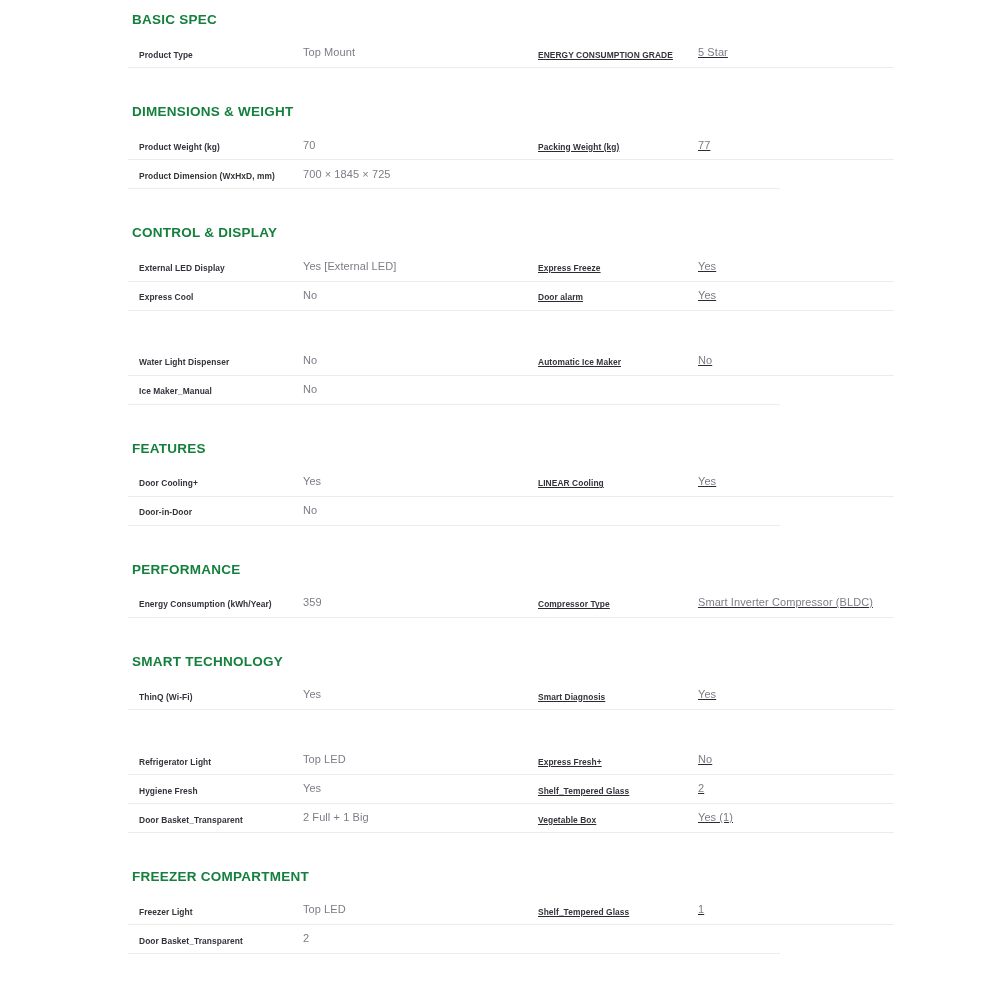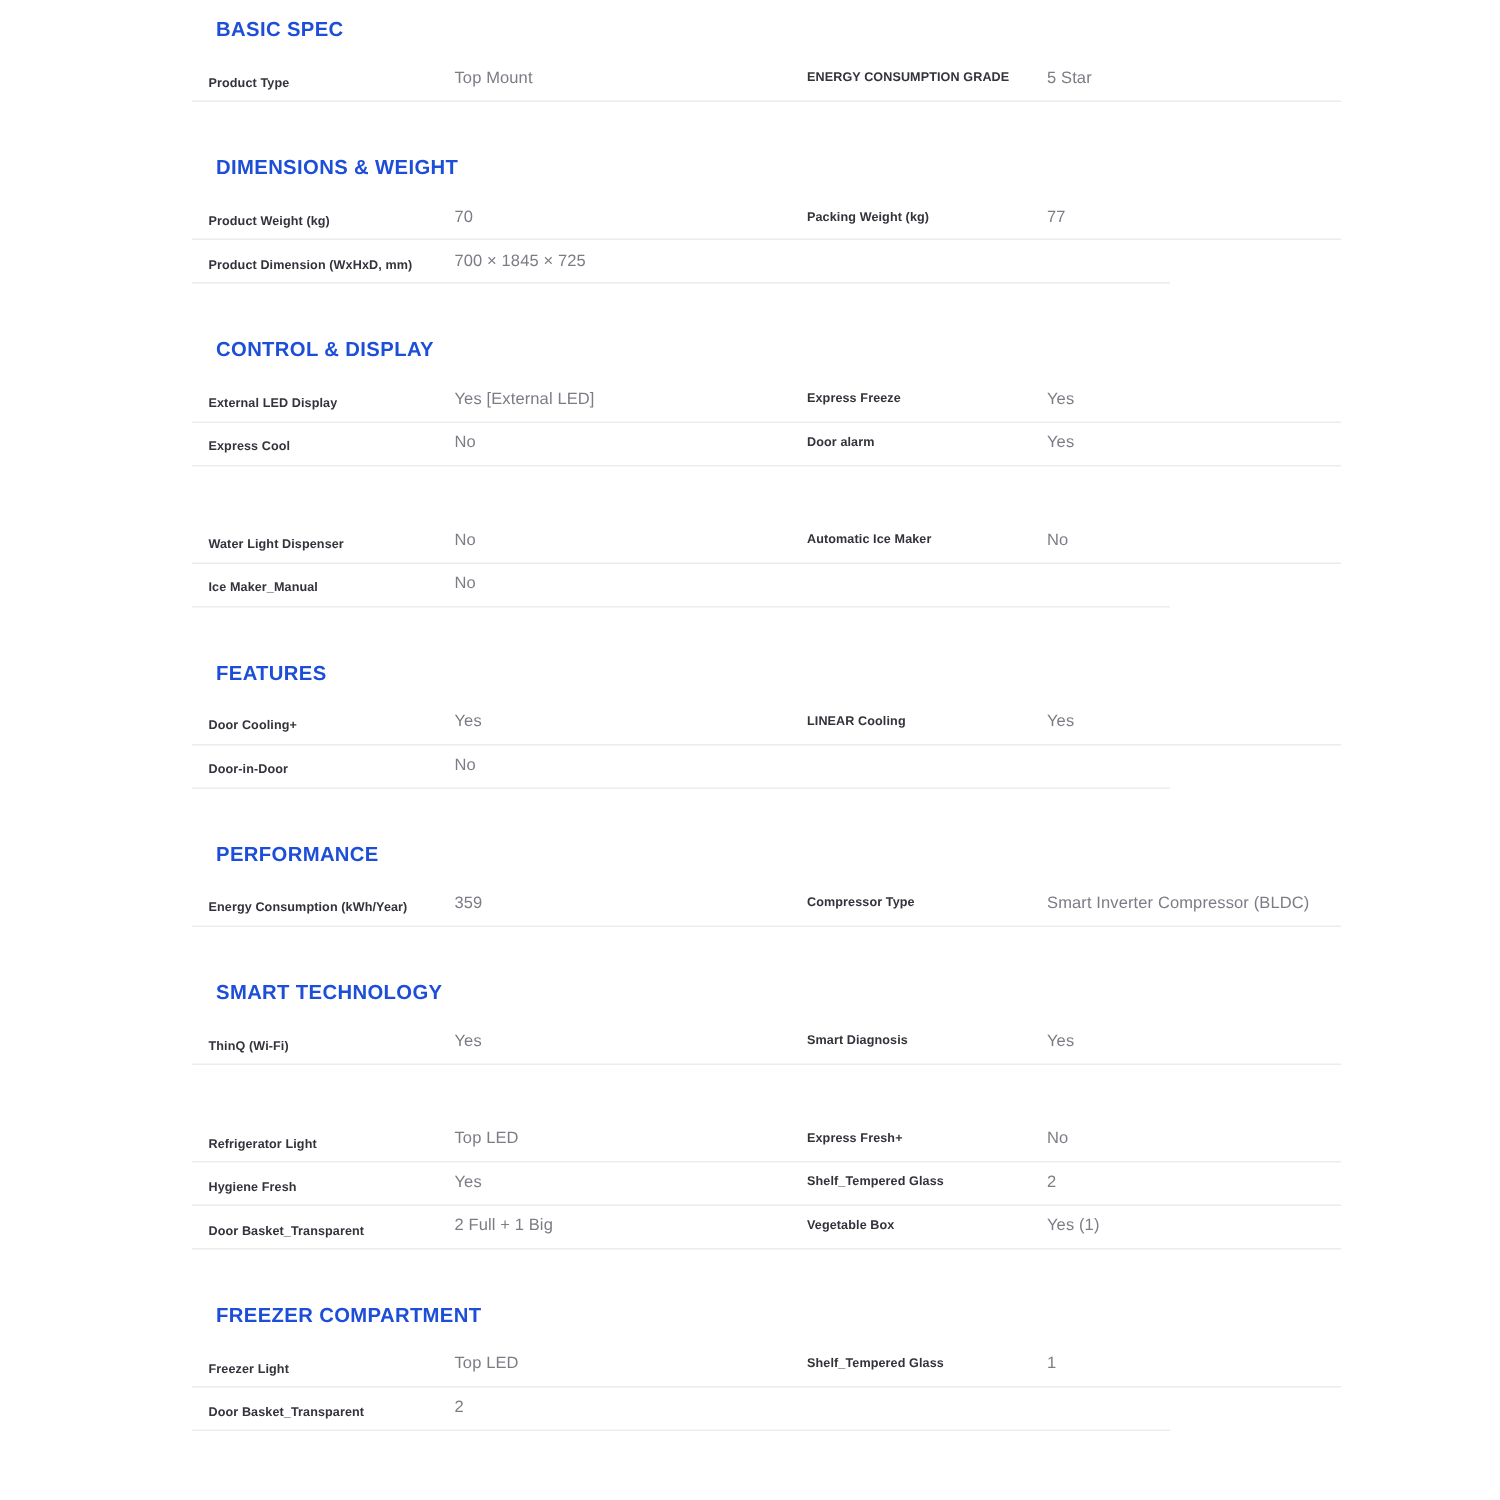--- a/index.html
+++ b/index.html
@@ -28,22 +28,22 @@
     top: 12px;
     width: 766px;
   }
   .section {
     margin: 0 0 6px 0;
   }
   .section-title {
     font-size: 13.5px;
     font-weight: 700;
     letter-spacing: 0.25px;
-    color: #1d4ed8;
-    margin: 0 0 11px 16px;
+    color: #15803d;
+    margin: 0 0 11px 4px;
     padding: 0;
     line-height: 1.2;
   }
   .rows {
     margin: 0 0 0 0;
   }
   .row {
     display: flex;
     align-items: center;
     height: 29px;
@@ -61,21 +61,22 @@
   .cell-left {
     width: 398px;
     flex: 0 0 398px;
     display: flex;
     align-items: flex-end;
   }
   .cell-right {
     width: 368px;
     flex: 0 0 368px;
     display: flex;
-    align-items: flex-start;
+    align-items: flex-end;
+    text-decoration: underline;
   }
   .lbl {
     width: 175px;
     flex: 0 0 175px;
     font-size: 8.4px;
     font-weight: 700;
     color: #33333b;
     padding-left: 11px;
     box-sizing: border-box;
     letter-spacing: 0.08px;

